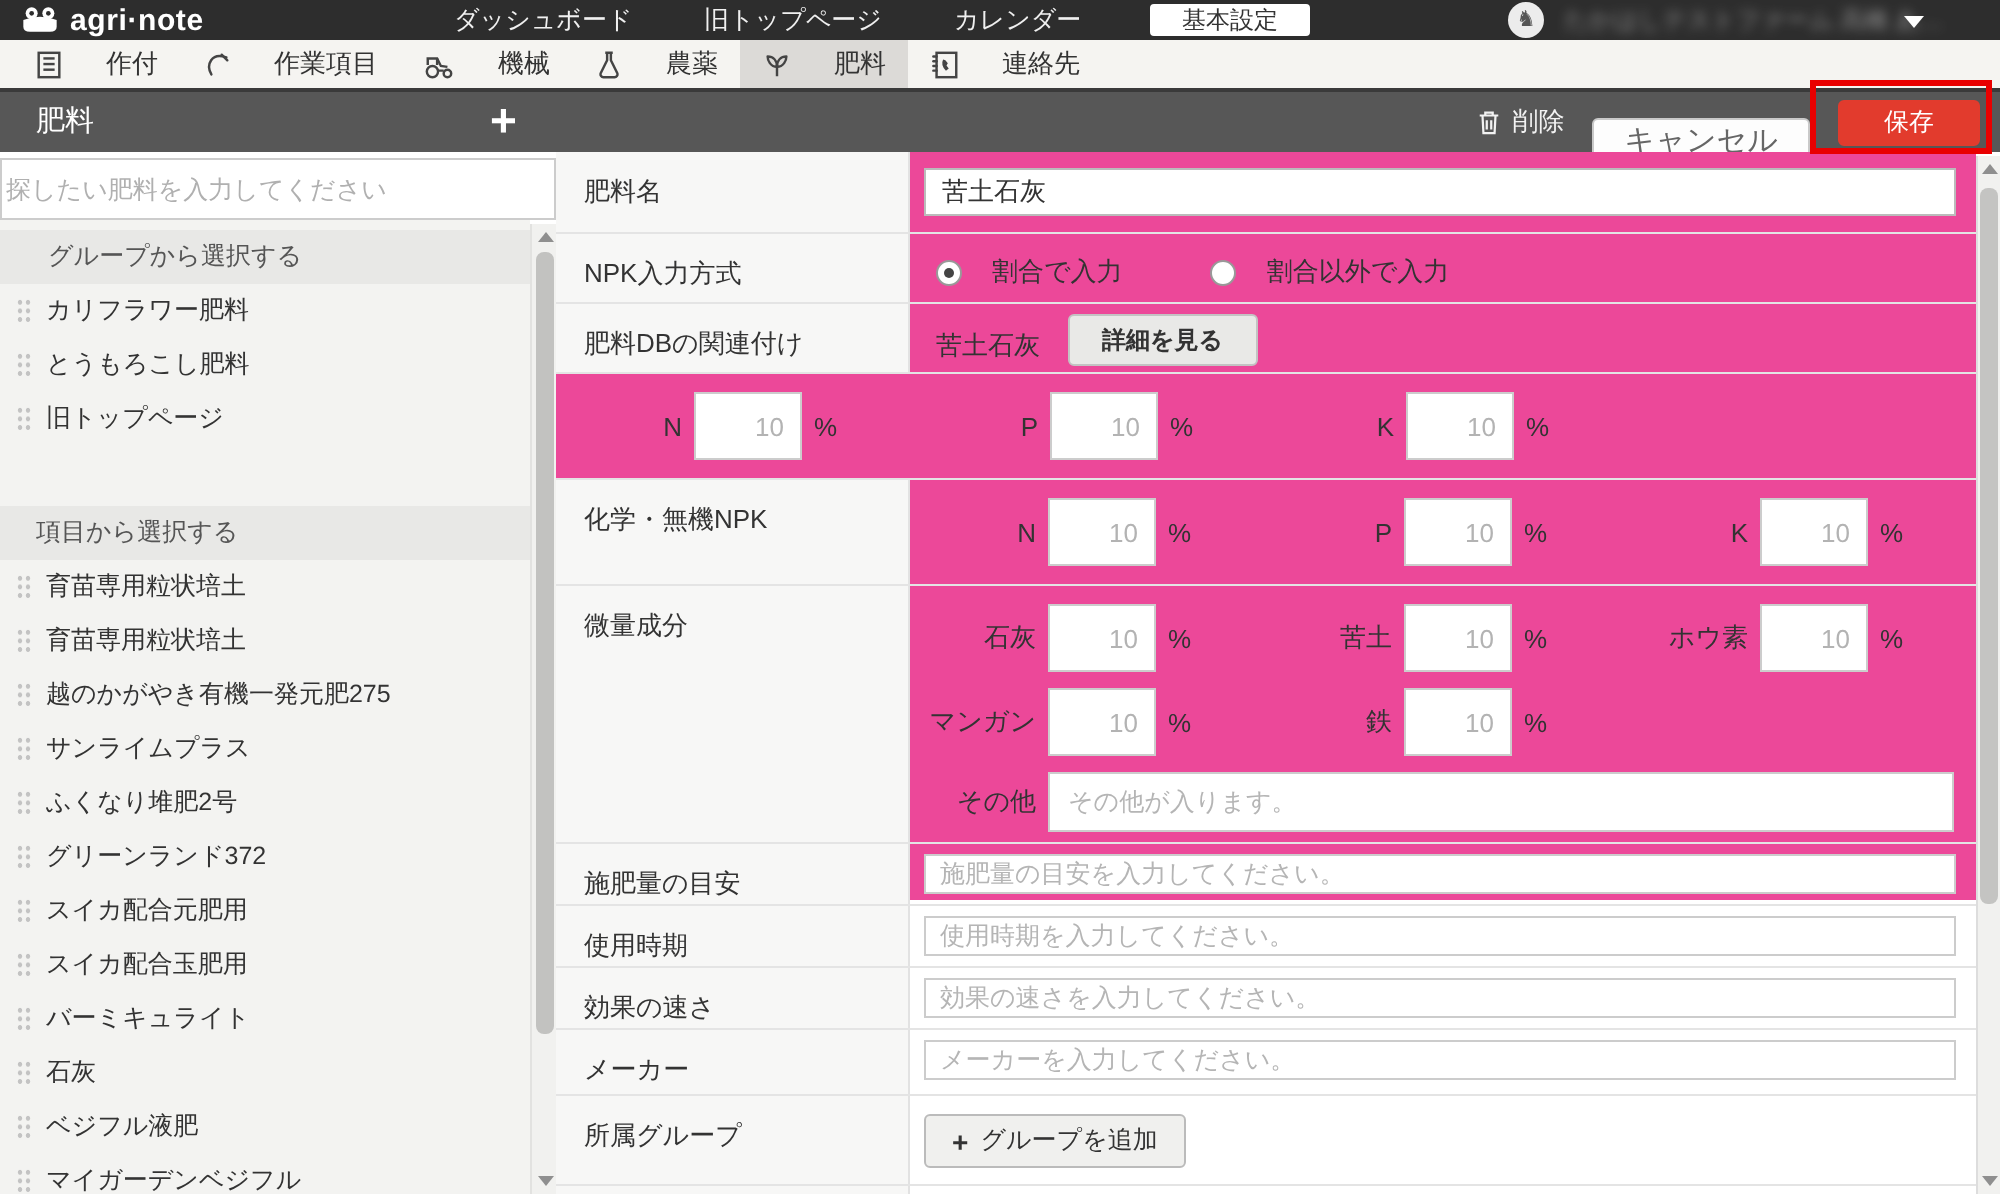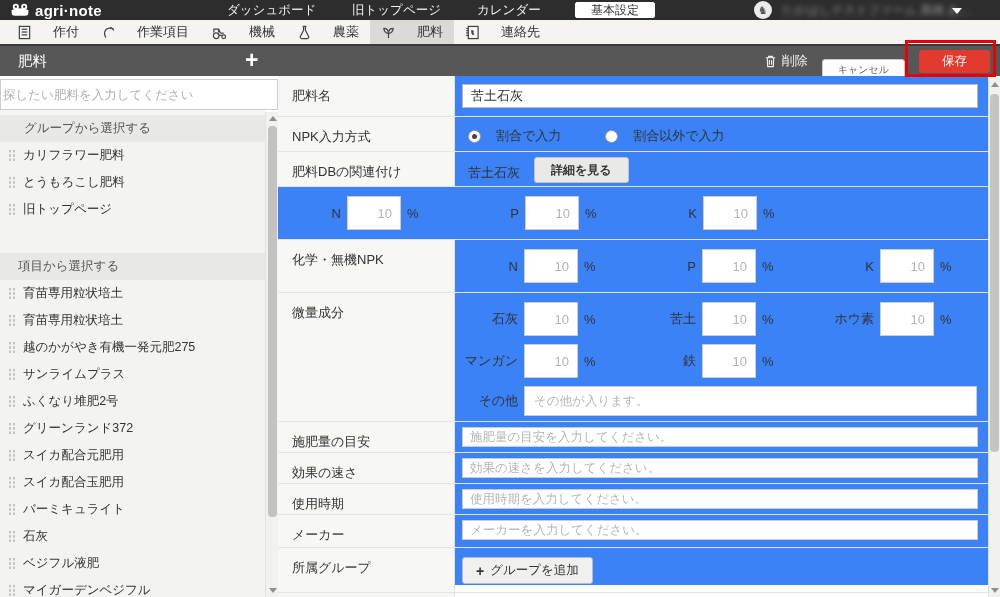--- a/index.html
+++ b/index.html
@@ -30,21 +30,21 @@
   .tab svg { display:block; }
 
   
   .toolbar { position:absolute; left:0; top:46px; width:1000px; height:30px; background:#575757; }
   .toolbar-title { position:absolute; left:18px; top:0; height:30px; line-height:30px; color:#fff; font-size:14.5px; }
   .toolbar-plus { position:absolute; left:245px; top:0; height:30px; line-height:28px; color:#fff;
                   font-size:23px; font-weight:bold; }
   .toolbar-right { position:absolute; right:10px; top:0; height:30px; display:flex; align-items:center; gap:14px; }
   .delete-ctl { display:flex; align-items:center; gap:5px; color:#f2f2f2; font-size:13px; }
   .btn-cancel { height:23px; padding:0 15px; background:#fdfdfd; border:1px solid #c9c9c9; border-radius:3px;
-                color:#666; font-size:10px;margin-top:18px; }
+                color:#666; font-size:15px;margin-top:18px; }
   .btn-save { height:23px; padding:0 22px; background:#e23b2d; border:1px solid #e23b2d; border-radius:3px;
               color:#fff; font-size:12.5px; }
   .save-highlight { position:absolute; left:905px; top:40px; width:91px; height:37px;
                     border:3px solid #e90000; z-index:60; pointer-events:none; }
 
   
   .search-box { position:absolute; left:0; top:79px; width:278px; height:31px; background:#fff;
                 border:1px solid #ccc; font-size:12.5px; color:#333; padding:0 2px; }
   .search-box::placeholder { color:#b0b0b0; }
   .side-list { position:absolute; left:0; top:110px; width:265px; height:487px; background:#f3f3f1; overflow:hidden; }
@@ -58,21 +58,21 @@
                background-size:4px 4.3px; }
   .side-scroll { position:absolute; left:265px; top:112px; width:13px; height:485px; background:#f1f1ef;
                  border-left:1px solid #e2e2e0; }
   .side-scroll .thumb { position:absolute; left:2px; top:14px; width:9px; height:391px; background:#c2c2c0; border-radius:4px; }
   .tri-up { position:absolute; left:3px; top:4px; width:0; height:0;
             border-left:4px solid transparent; border-right:4px solid transparent; border-bottom:5px solid #8f8f8f; }
   .tri-down { position:absolute; left:3px; bottom:4px; width:0; height:0;
               border-left:4px solid transparent; border-right:4px solid transparent; border-top:5px solid #8f8f8f; }
 
   
-  .form { position:absolute; left:278px; top:76px; width:710px; height:509px; background:#3b82f6; }
+  .form { position:absolute; left:278px; top:76px; width:710px; height:374px; background:#ec4899; }
   .frow { display:flex; border-bottom:1px solid #e4e4e4; }
   .frow.noline { border-bottom:none; }
   .lbl { width:177px; flex:none; background:#f7f7f6; border-right:1px solid #e2e2e2;
          padding:11px 6px 0 14px; font-size:13px; color:#333; }
   .fld { flex:1; position:relative; }
 
   .h41{height:41px;} .h35{height:35px;} .h53{height:53px;} .h129{height:129px;}
   .h31{height:31px;} .h33{height:33px;} .h45{height:45px;} .h4{height:4px;}
 
   .name-input { margin:8px 0 0 7px; width:516px; height:24px; border:1px solid #bbb; padding:0 8px;
@@ -401,30 +401,30 @@
     </div>
 
     <div class="frow h31">
       <div class="lbl">施肥量の目安</div>
       <div class="fld">
         <input class="text-input" placeholder="施肥量の目安を入力してください。" style="">
       </div>
     </div>
 
     <div class="frow h31">
+      <div class="lbl">使用時期</div>
+      <div class="fld">
+        <input class="text-input" placeholder="使用時期を入力してください。" style="">
+      </div>
+    </div>
+
+    <div class="frow h31">
       <div class="lbl">効果の速さ</div>
       <div class="fld">
         <input class="text-input" placeholder="効果の速さを入力してください。" style="">
-      </div>
-    </div>
-
-    <div class="frow h31">
-      <div class="lbl">使用時期</div>
-      <div class="fld">
-        <input class="text-input" placeholder="使用時期を入力してください。" style="">
       </div>
     </div>
 
     <div class="frow h33">
       <div class="lbl">メーカー</div>
       <div class="fld">
         <input class="text-input" placeholder="メーカーを入力してください。" style="">
       </div>
     </div>
 

